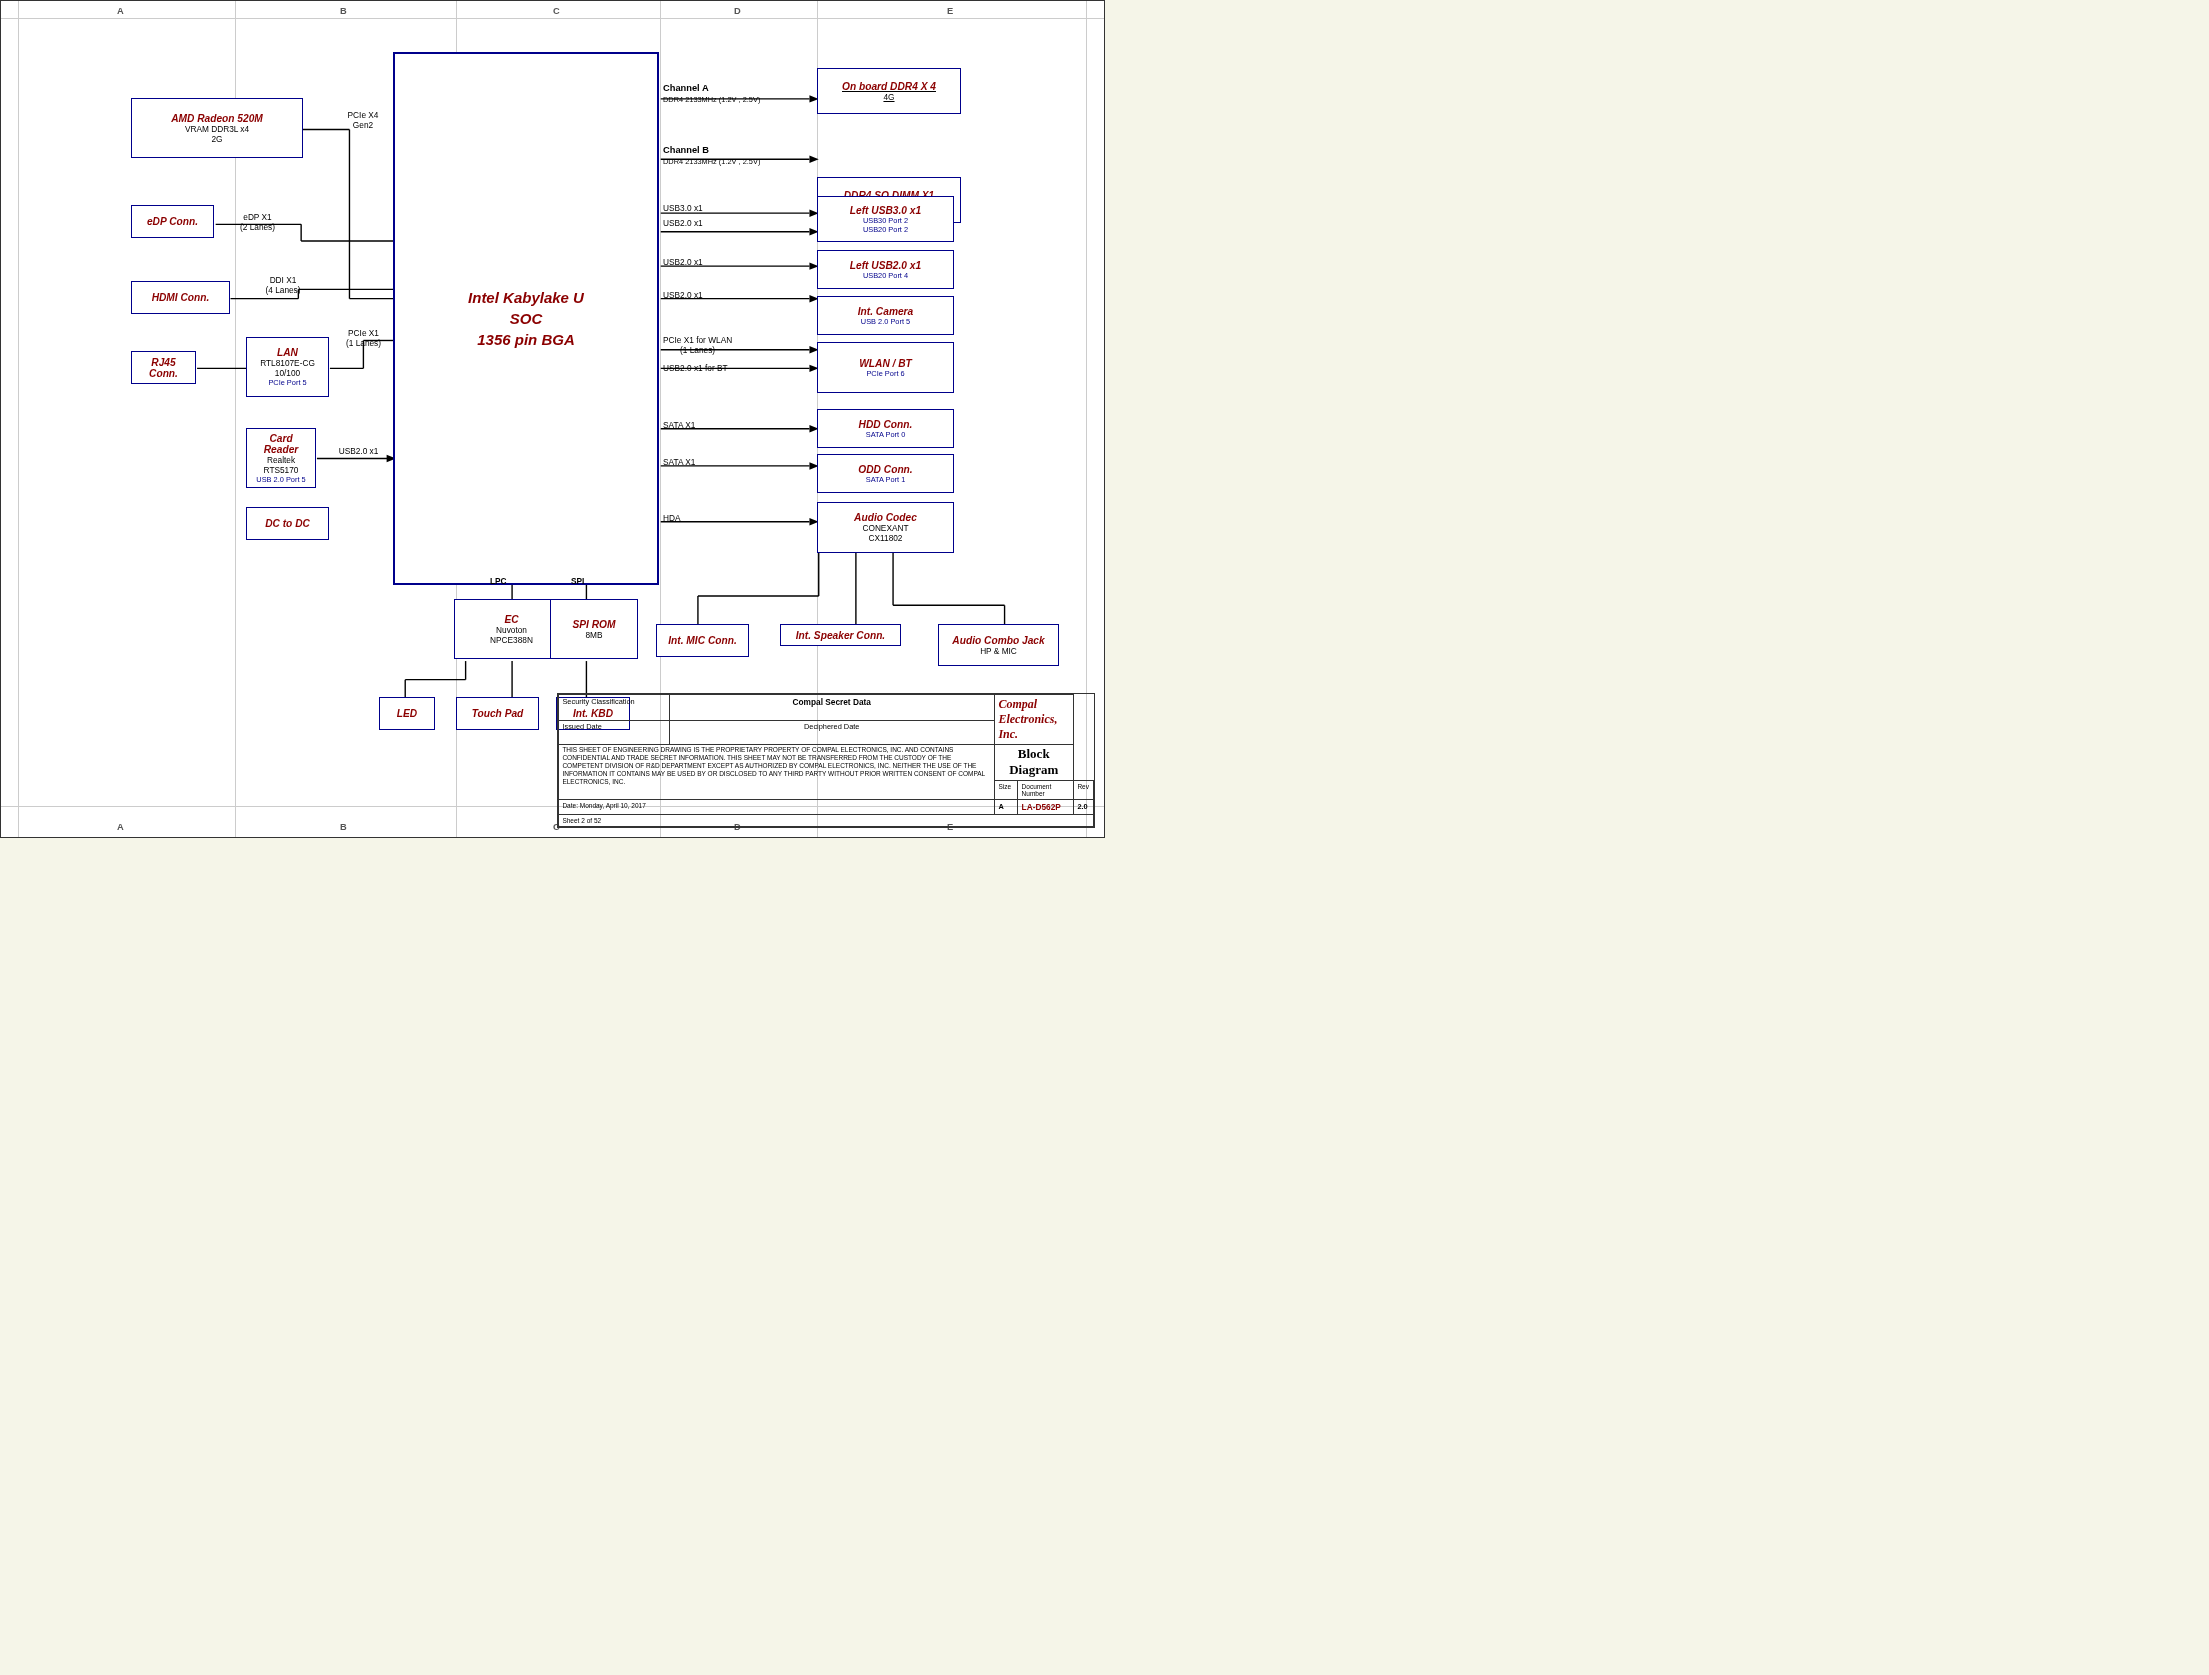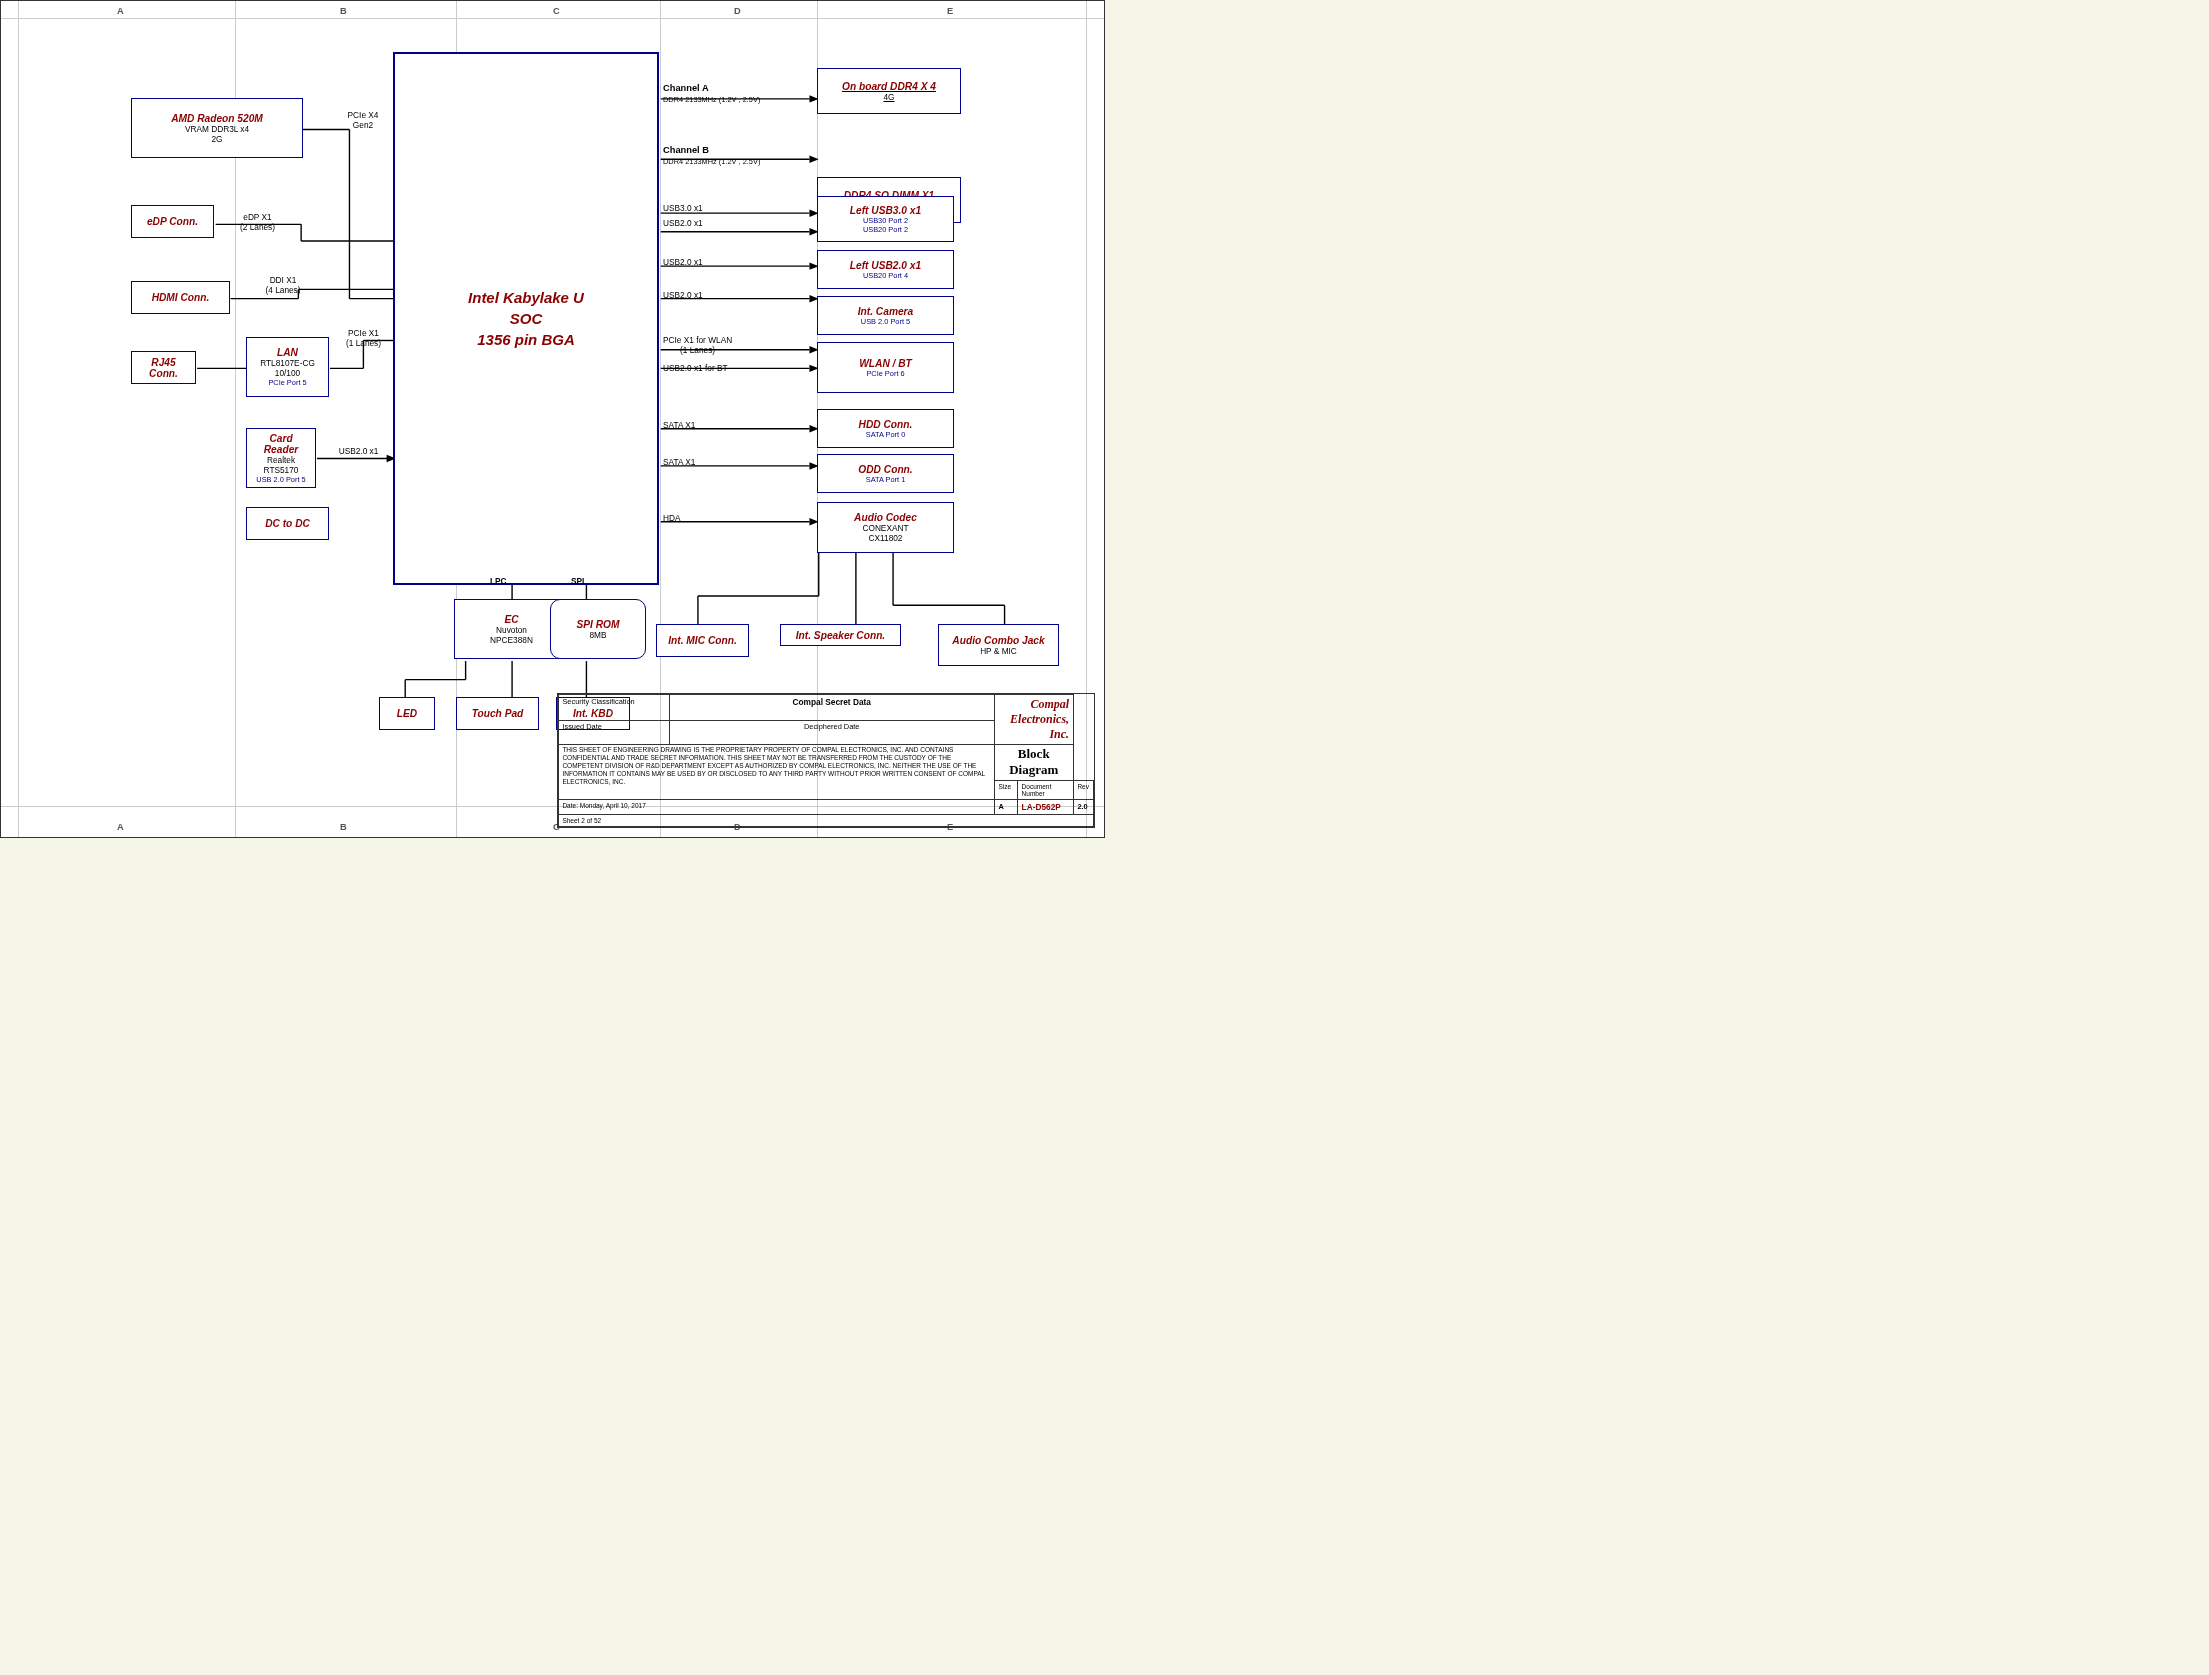--- a/index.html
+++ b/index.html
@@ -376,21 +376,21 @@
   <div class="line-label" style="left:489px; top:575px; font-size:8.3px; font-weight:bold;">LPC</div>
 
   <div class="line-label" style="left:570px; top:575px; font-size:8.3px; font-weight:bold;">SPI</div>
 
   <div class="component-box" style="left:453px; top:598px; width:115px; height:60px;">
     <div class="title">EC</div>
     <div class="subtitle">Nuvoton</div>
     <div class="subtitle">NPCE388N</div>
   </div>
 
-  <div class="component-box" style="left:549px; top:598px; width:96px; height:60px;border-radius:10px;">
+  <div class="component-box" style="left:549px; top:598px; width:88px; height:60px;">
     <div class="title">SPI ROM</div>
     <div class="subtitle">8MB</div>
   </div>
 
   <div class="component-box" style="left:655px; top:623px; width:93px; height:33px;">
     <div class="title">Int. MIC Conn.</div>
   </div>
 
   <div class="component-box" style="left:779px; top:623px; width:121px; height:22px;">
     <div class="title">Int. Speaker Conn.</div>
@@ -412,21 +412,21 @@
   <div class="component-box" style="left:555px; top:696px; width:74px; height:33px;">
     <div class="title">Int. KBD</div>
   </div>
 
   <div class="footer">
     <table class="footer-table">
       <tbody>
           <tr>
         <td style="width:111px; font-size:7.4px;">Security Classification</td>
         <td colspan="3" style="text-align:center; font-weight:bold; font-size:8.3px;">Compal Secret Data</td>
-        <td colspan="2" rowspan="2" style="text-align:right; vertical-align:middle;">
+        <td colspan="2" rowspan="2" style="text-align:left; vertical-align:middle;">
           <div class="company-name">Compal Electronics, Inc.</div>
         </td>
       </tr>
       <tr>
         <td style="font-size:7.4px;">Issued Date</td>
         <td colspan="3" style="text-align:center; font-size:7.4px;">Deciphered Date</td>
       </tr>
       <tr>
         <td colspan="4" style="font-size:5.6px;" rowspan="2">
           <div class="footer-small">THIS SHEET OF ENGINEERING DRAWING IS THE PROPRIETARY PROPERTY OF COMPAL ELECTRONICS, INC. AND CONTAINS CONFIDENTIAL AND TRADE SECRET INFORMATION. THIS SHEET MAY NOT BE TRANSFERRED FROM THE CUSTODY OF THE COMPETENT DIVISION OF R&amp;D DEPARTMENT EXCEPT AS AUTHORIZED BY COMPAL ELECTRONICS, INC. NEITHER THE USE OF THE INFORMATION IT CONTAINS MAY BE USED BY OR DISCLOSED TO ANY THIRD PARTY WITHOUT PRIOR WRITTEN CONSENT OF COMPAL ELECTRONICS, INC.</div>

